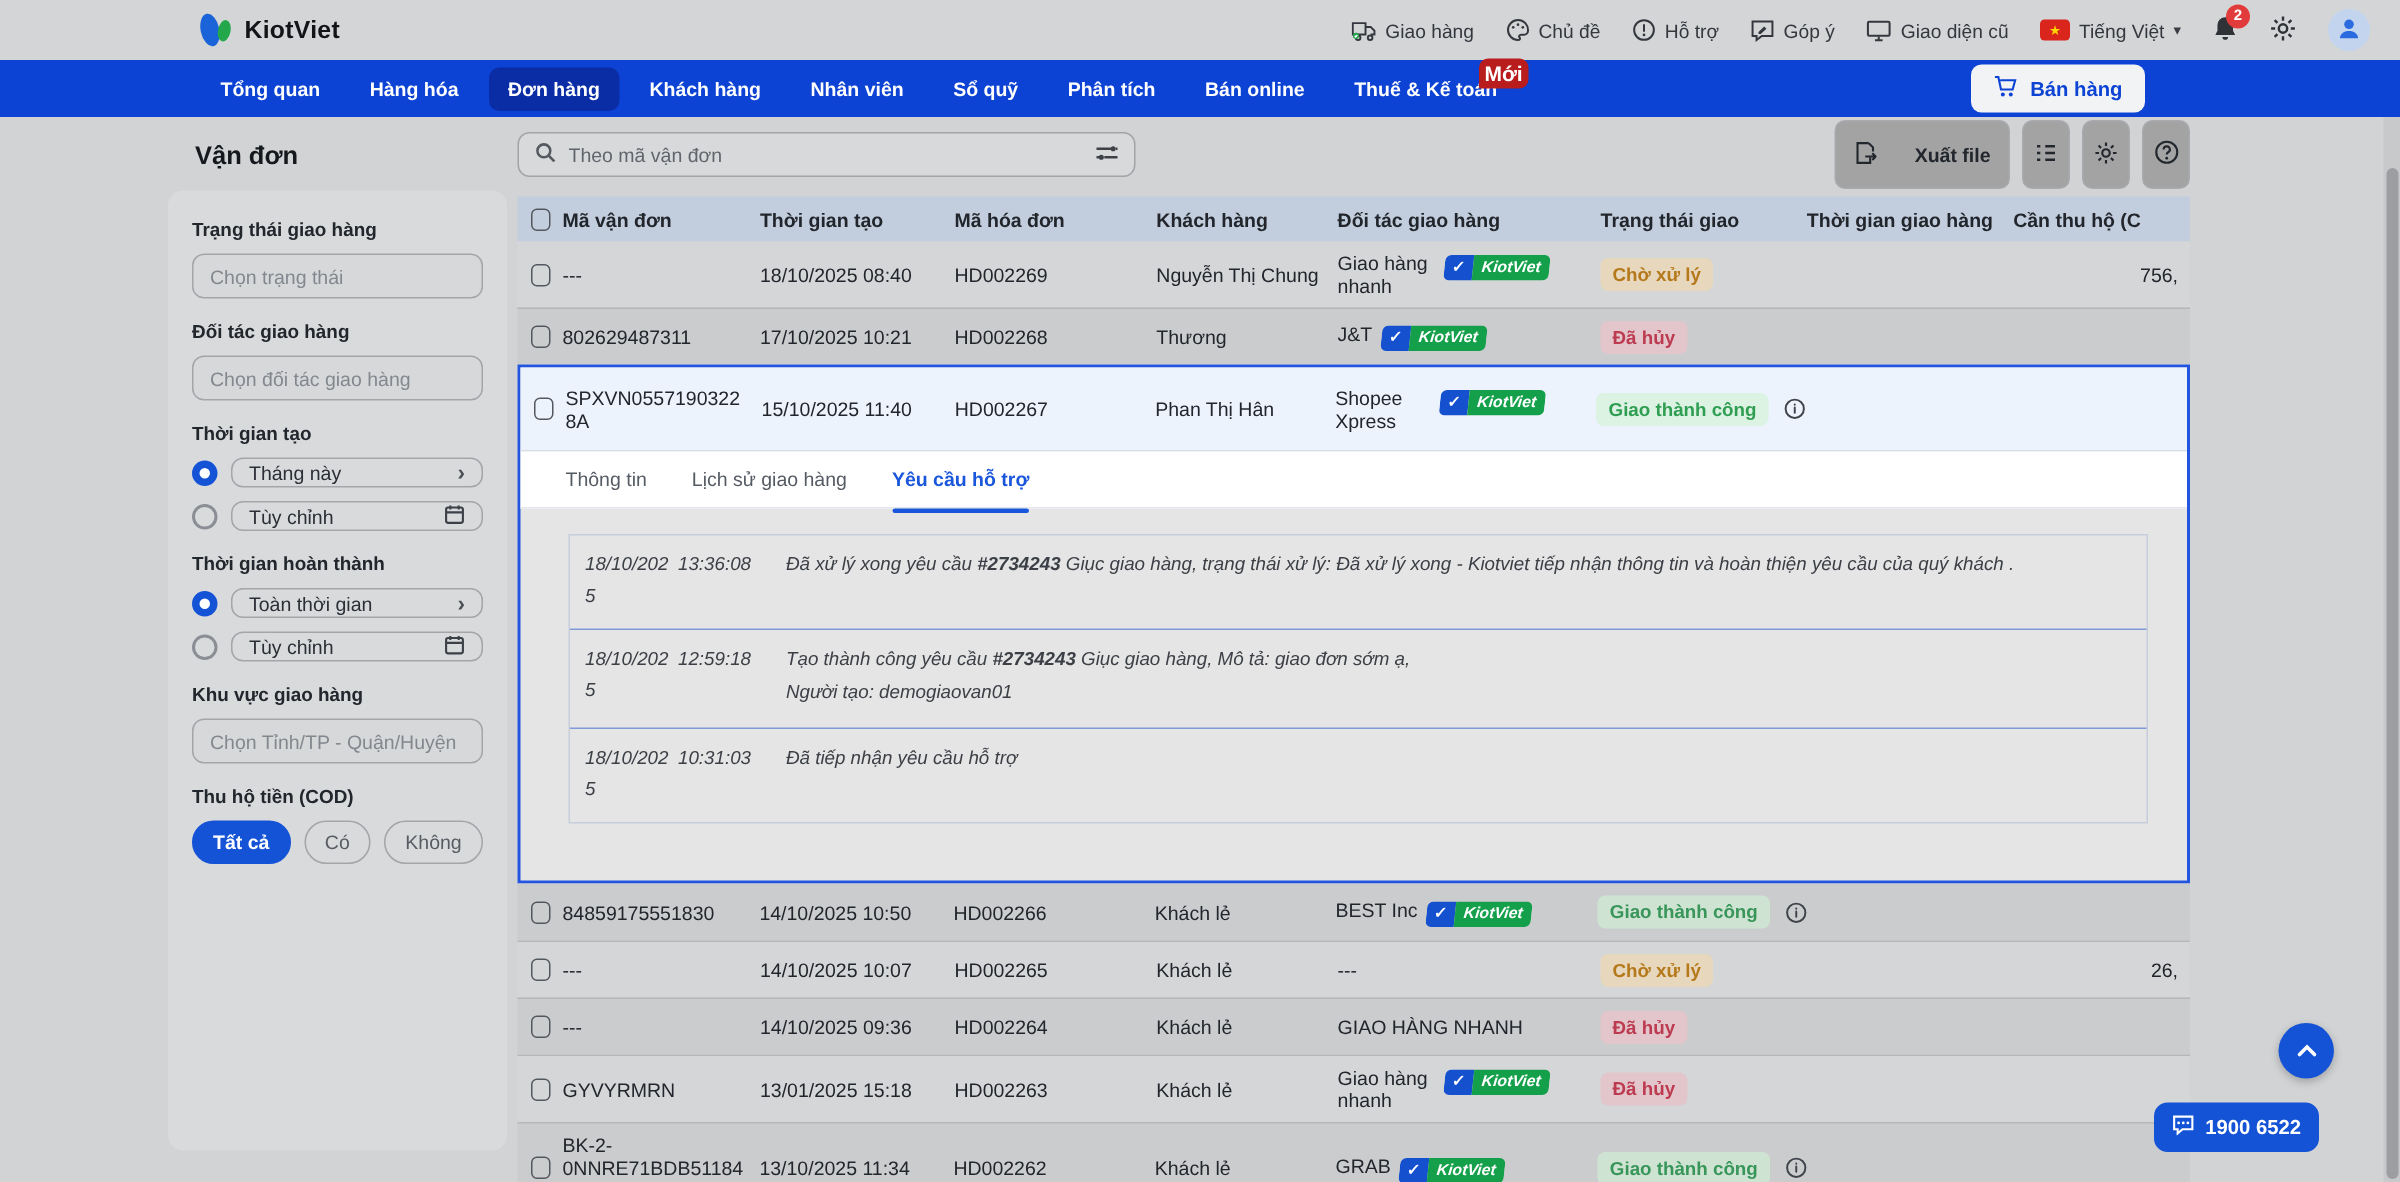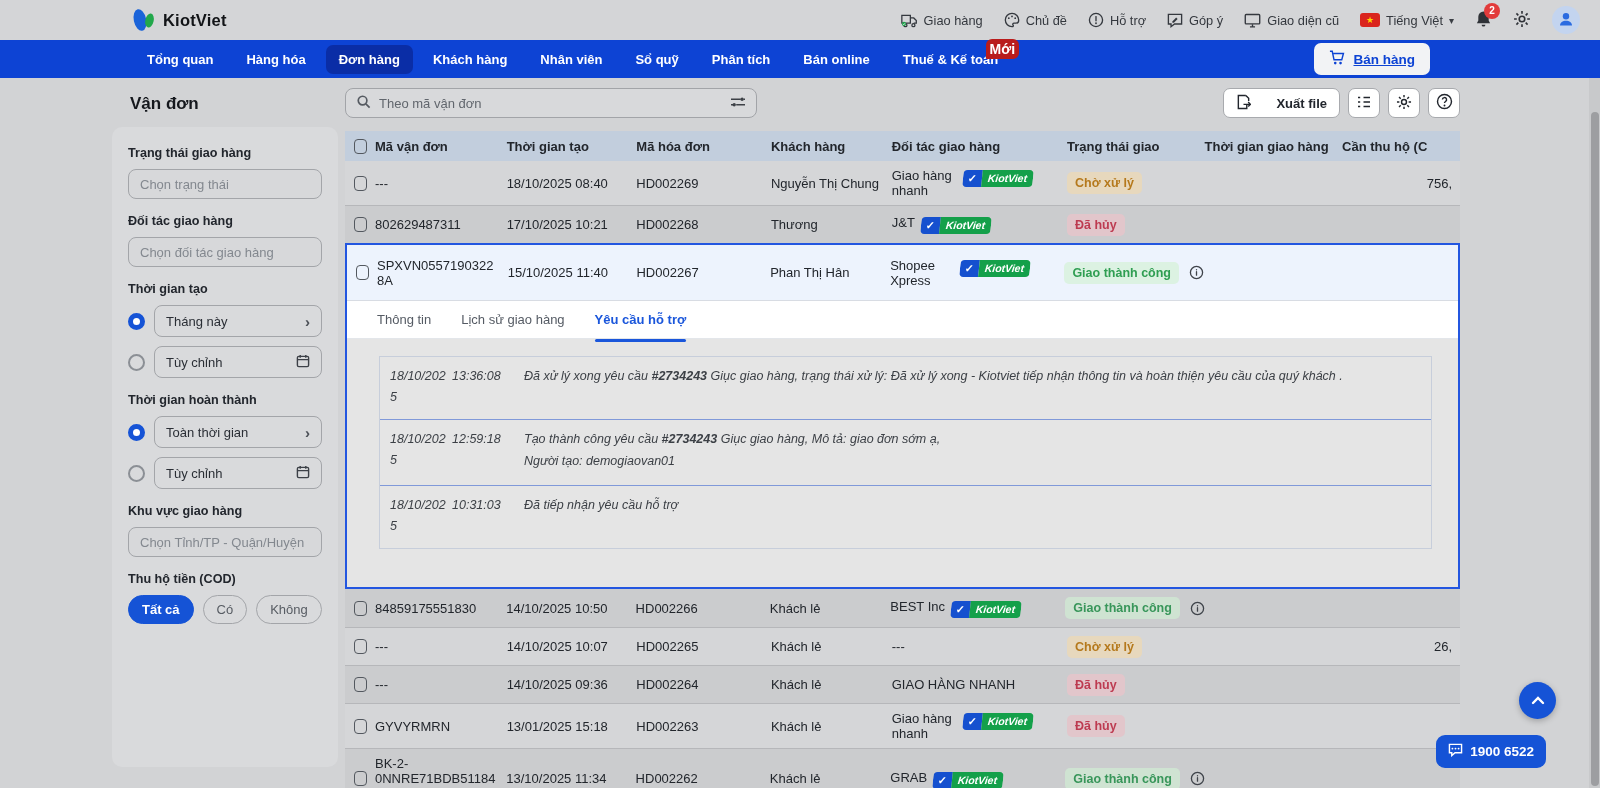--- a/index.html
+++ b/index.html
@@ -18,46 +18,46 @@
   .caret { font-size:10px; color:#3a3e44; }
   .bell-wrap { position:relative; }
   .badge-num { position:absolute; top:-7px; right:-8px; background:#e23b3b; color:#fff; font-size:10px; font-weight:bold; min-width:16px; height:16px; border-radius:8px; display:flex; align-items:center; justify-content:center; padding:0 3px; }
   .avatar { width:28px; height:28px; border-radius:50%; background:#c3d4ef; color:#2b6be0; display:flex; align-items:center; justify-content:center; }
 
   
   .navbar { height:38px; background:#0d43d4; display:flex; align-items:center; padding:0 0 0 134px; gap:7px; }
   .nav-item { color:#fff; font-weight:bold; font-size:13px; padding:7px 13px; border-radius:7px; position:relative; white-space:nowrap; cursor:pointer; }
   .nav-item.active { background:#0a2da6;text-align:center; }
   .nav-badge { position:absolute; top:-6px; right:-8px; background:#b91c1c; color:#fff; font-size:14px; font-weight:bold; padding:2px 4px; border-radius:6px 6px 6px 1px; }
-  .nav-sell { margin-left:auto; margin-right:170px; background:#f2f3f5; color:#0d43d4; font-weight:bold; font-size:13.5px; border-radius:7px; padding:7px 15px; display:flex; align-items:center; gap:8px; cursor:pointer;text-decoration:underline; }
+  .nav-sell { margin-left:auto; margin-right:170px; background:#f2f3f5; color:#0d43d4; font-weight:bold; font-size:13.5px; border-radius:7px; padding:7px 15px; display:flex; align-items:center; gap:8px; cursor:pointer; }
 
   
   .sidebar { position:absolute; left:112px; top:88px; width:226px; }
   .side-title { font-size:17px; font-weight:bold; color:#15181d; margin:6px 0 13px 18px; }
   .filter-card { background:#d9dadc; border-radius:10px; padding:4px 16px 18px; min-height:640px; }
   .f-label { font-weight:bold; font-size:12.6px; color:#22262d; margin:15px 0 9px; }
   .f-input { height:30px; border:1px solid #a3a5a9; border-radius:8px; background:#d7d8da; color:#83888f; display:flex; align-items:center; padding:0 11px; font-size:13px; cursor:pointer; }
   .radio-row { display:flex; align-items:center; gap:9px; margin-bottom:9px; cursor:pointer; }
   .radio { width:17px; height:17px; border-radius:50%; flex:none; background:#fff; }
   .radio.sel { border:5px solid #1553d6; }
   .radio.unsel { border:2px solid #8b8f95; background:transparent; }
-  .radio-box { flex:1; height:32px; border:1px solid #a3a5a9; border-radius:8px; display:flex; align-items:center; justify-content:space-between; padding:0 11px; color:#2a2e35; font-size:13px; }
+  .radio-box { flex:1; height:20px; border:1px solid #a3a5a9; border-radius:8px; display:flex; align-items:center; justify-content:space-between; padding:0 11px; color:#2a2e35; font-size:13px; }
   .chev { color:#4b5057; font-size:15px; font-weight:bold; line-height:1; }
   .cod-pills { display:flex; gap:9px; margin-top:2px; }
   .pill { border:1px solid #a3a5a9; border-radius:15px; padding:6px 13px; color:#575c63; font-size:13px; background:transparent; cursor:pointer; }
   .pill.active { background:#1553d6; border-color:#1553d6; color:#fff; font-weight:bold; }
 
   
   .main { position:absolute; left:345px; top:88px; width:1115px; }
   .toolbar { display:flex; align-items:center; margin-bottom:13px; height:30px; }
   .search { width:412px; height:30px; border:1px solid #a2a4a8; border-radius:8px; background:#d8d9db; display:flex; align-items:center; padding:0 10px; gap:8px; color:#555a61; }
   .search input { border:none; background:transparent; outline:none; flex:1; font-size:13px; color:#2a2e34; font-family:"Liberation Sans", sans-serif; }
   .search input::placeholder { color:#61666d; }
   .toolbar-right { margin-left:auto; display:flex; gap:8px; align-items:center; }
-  .btn { height:30px; border:1px solid #a8aaae; background:#ffffff; border-radius:7px; display:flex; align-items:center; gap:25px; padding:0 12px; font-weight:bold; color:#22262d; font-size:13px; cursor:pointer; }
+  .btn { height:46px; border:1px solid #a8aaae; background:#a3a3a3; border-radius:7px; display:flex; align-items:center; gap:25px; padding:0 12px; font-weight:bold; color:#22262d; font-size:13px; cursor:pointer; }
   .icon-btn { width:32px; padding:0; justify-content:center; }
 
   
   .thead { display:flex; align-items:center; background:#c2cedd; height:30px; font-weight:bold; font-size:12.6px; color:#1d2431; }
   .trow { display:flex; align-items:center; min-height:38px; cursor:pointer; }
   .trow.light { background:#d5d6d8; }
   .trow.dark { background:#cbccce; }
   .rows .trow + .trow { border-top:1px solid #b6b7ba; }
   .cell { padding:7px 8px 7px 0; font-size:13px; color:#22262c; overflow-wrap:anywhere; }
   .c-check { width:30px; padding-left:9px; display:flex; align-items:center; }

